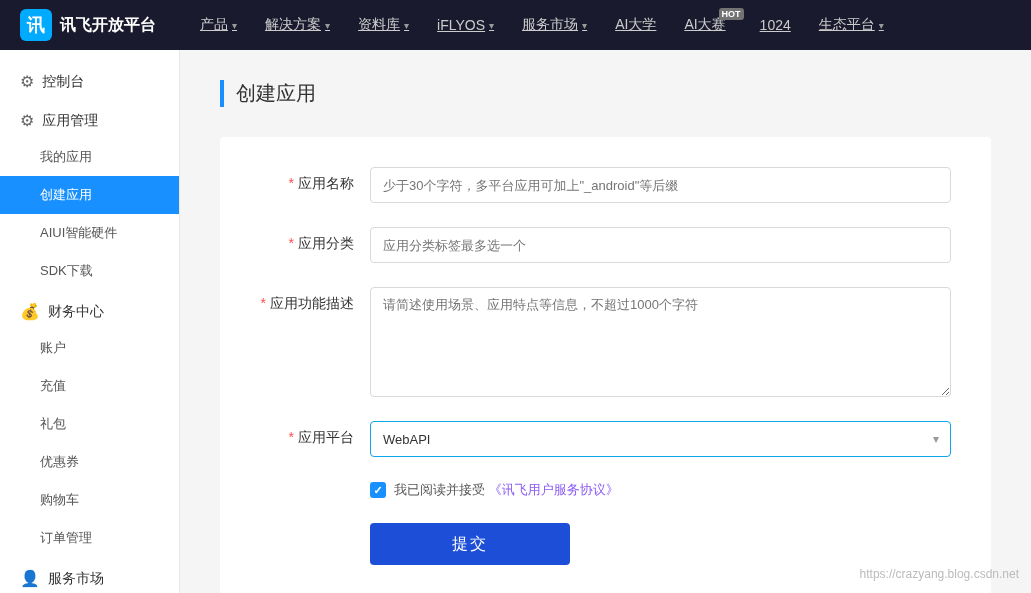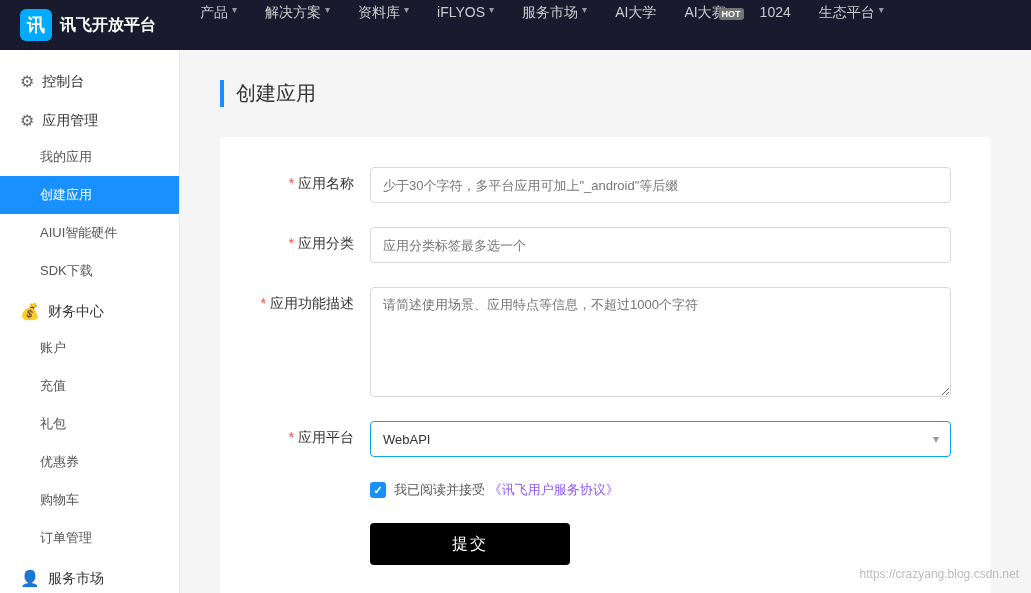--- a/index.html
+++ b/index.html
@@ -40,24 +40,26 @@
       display: flex;
       align-items: center;
       height: 100%;
       flex: 1;
     }
     .nav-item {
       color: #ccc;
       padding: 4px 14px;
       height: 50px;
       display: flex;
+      align-items: center;
       cursor: pointer;
       font-size: 14px;
       white-space: nowrap;
       position: relative;
+      text-decoration: underline;
     }
     .nav-item .arrow {
       font-size: 10px;
       margin-left: 4px;
       color: #999;
     }
     .nav-item .hot-badge {
       position: absolute;
       top: 8px;
       right: 2px;
@@ -229,21 +231,21 @@
       color: #8b5cf6;
       text-decoration: none;
       font-family: Liberation Serif, serif;
     }
 
     
     .submit-row {
       padding-left: 110px;
     }
     .submit-btn {
-      background: #000000;
+      background: #1d4ed8;
       color: white;
       border: none;
       border-radius: 4px;
       padding: 0;
       width: 200px;
       height: 42px;
       font-size: 16px;
       cursor: pointer;
       letter-spacing: 2px;
     }

